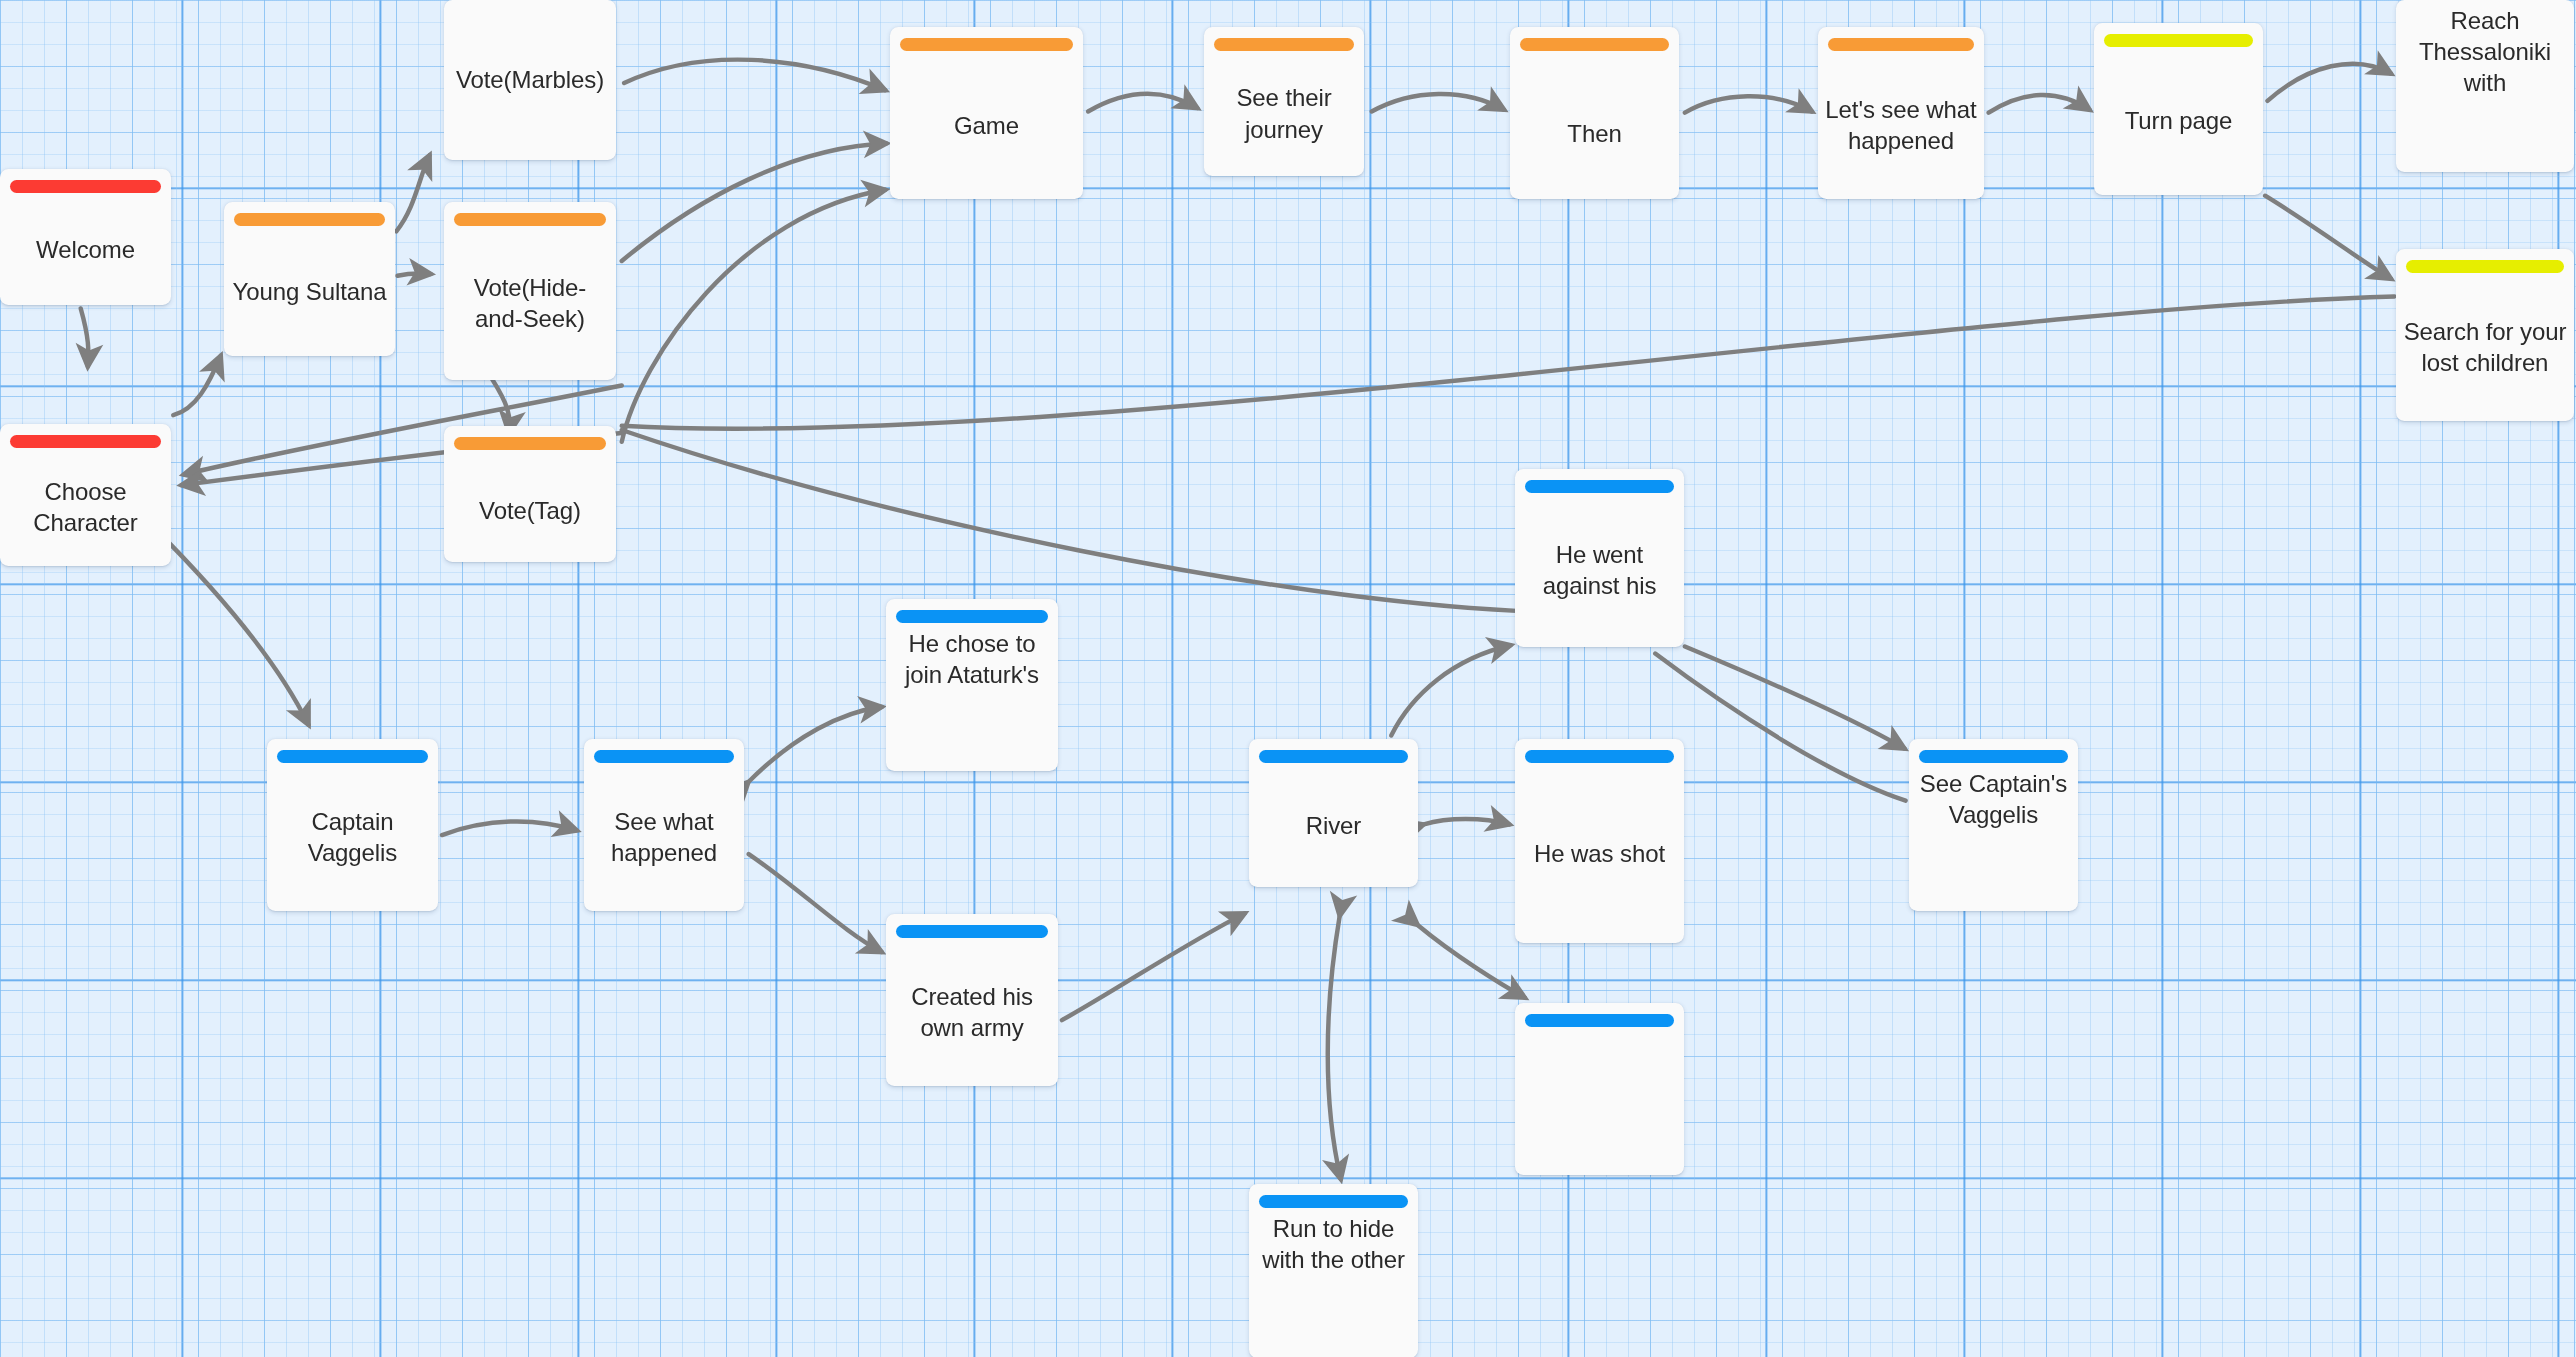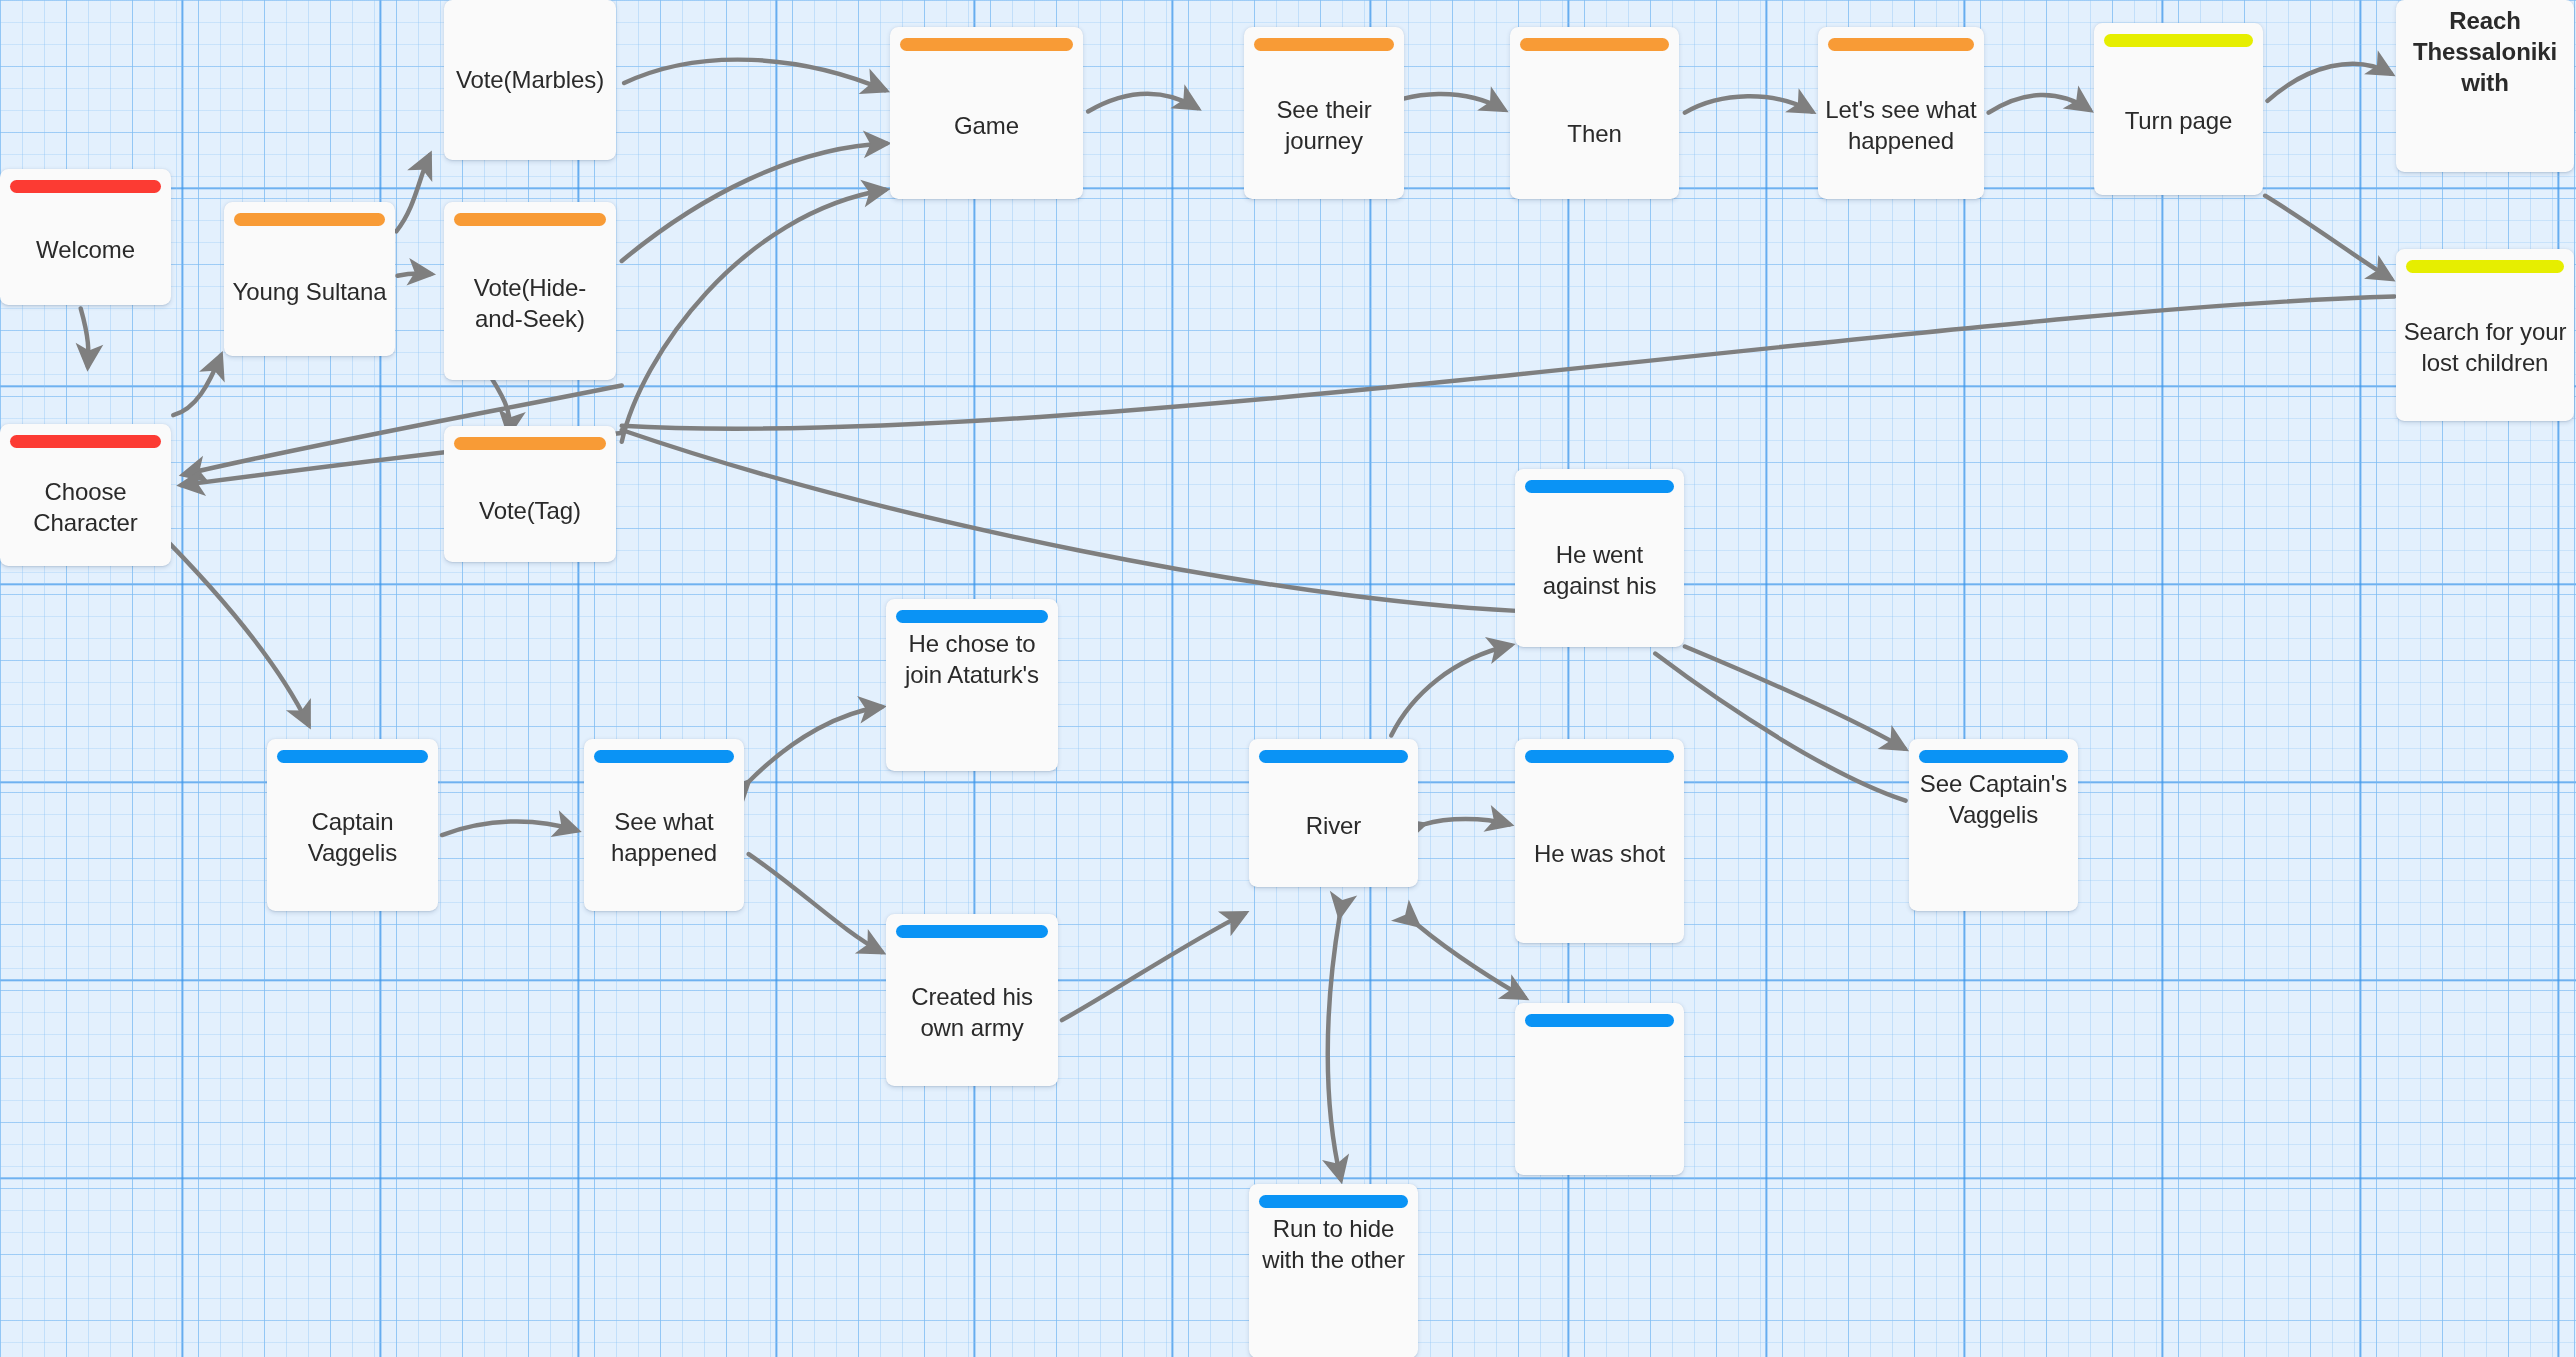--- a/index.html
+++ b/index.html
@@ -183,37 +183,37 @@
         <div class="txt">Vote(Hide-and-Seek)</div>
       </div>
       <div class="node" style="left: 444px; top: 426px; width: 172px; height: 136px; gap: 9px;">
         <div class="bar" style="background: rgb(248, 155, 54);"></div>
         <div class="txt">Vote(Tag)</div>
       </div>
       <div class="node" style="left: 890px; top: 27px; width: 193px; height: 172px;">
         <div class="bar" style="background: rgb(248, 155, 54);"></div>
         <div class="txt">Game</div>
       </div>
-      <div class="node" style="left: 1204px; top: 27px; width: 160px; height: 172px; margin-left: 40px;">
+      <div class="node" style="left: 1204px; top: 27px; width: 160px; height: 149px;">
         <div class="bar" style="background: rgb(248, 155, 54);"></div>
         <div class="txt">See their journey</div>
       </div>
       <div class="node" style="left: 1510px; top: 27px; width: 169px; height: 172px; gap: 16px;">
         <div class="bar" style="background: rgb(248, 155, 54);"></div>
         <div class="txt">Then</div>
       </div>
       <div class="node" style="left: 1818px; top: 27px; width: 166px; height: 172px;">
         <div class="bar" style="background: rgb(248, 155, 54);"></div>
         <div class="txt">Let's see what happened</div>
       </div>
       <div class="node" style="left: 2094px; top: 22.5px; width: 169px; height: 172px;">
         <div class="bar" style="background: rgb(230, 238, 0);"></div>
         <div class="txt">Turn page</div>
       </div>
-      <div class="node nobar clip" style="left: 2396px; top: 0px; width: 178px; height: 172px; font-weight: bold;">
+      <div class="node nobar clip" style="left: 2396px; top: 0px; width: 178px; height: 172px;">
         <div class="txt">Reach Thessaloniki with</div>
       </div>
       <div class="node" style="left: 2396px; top: 249px; width: 178px; height: 172px;">
         <div class="bar" style="background: rgb(230, 238, 0);"></div>
         <div class="txt">Search for your lost children</div>
       </div>
       <div class="node" style="left: 1515px; top: 469px; width: 169px; height: 178px;">
         <div class="bar" style="background: rgb(10, 147, 245);"></div>
         <div class="txt">He went against his</div>
       </div>

